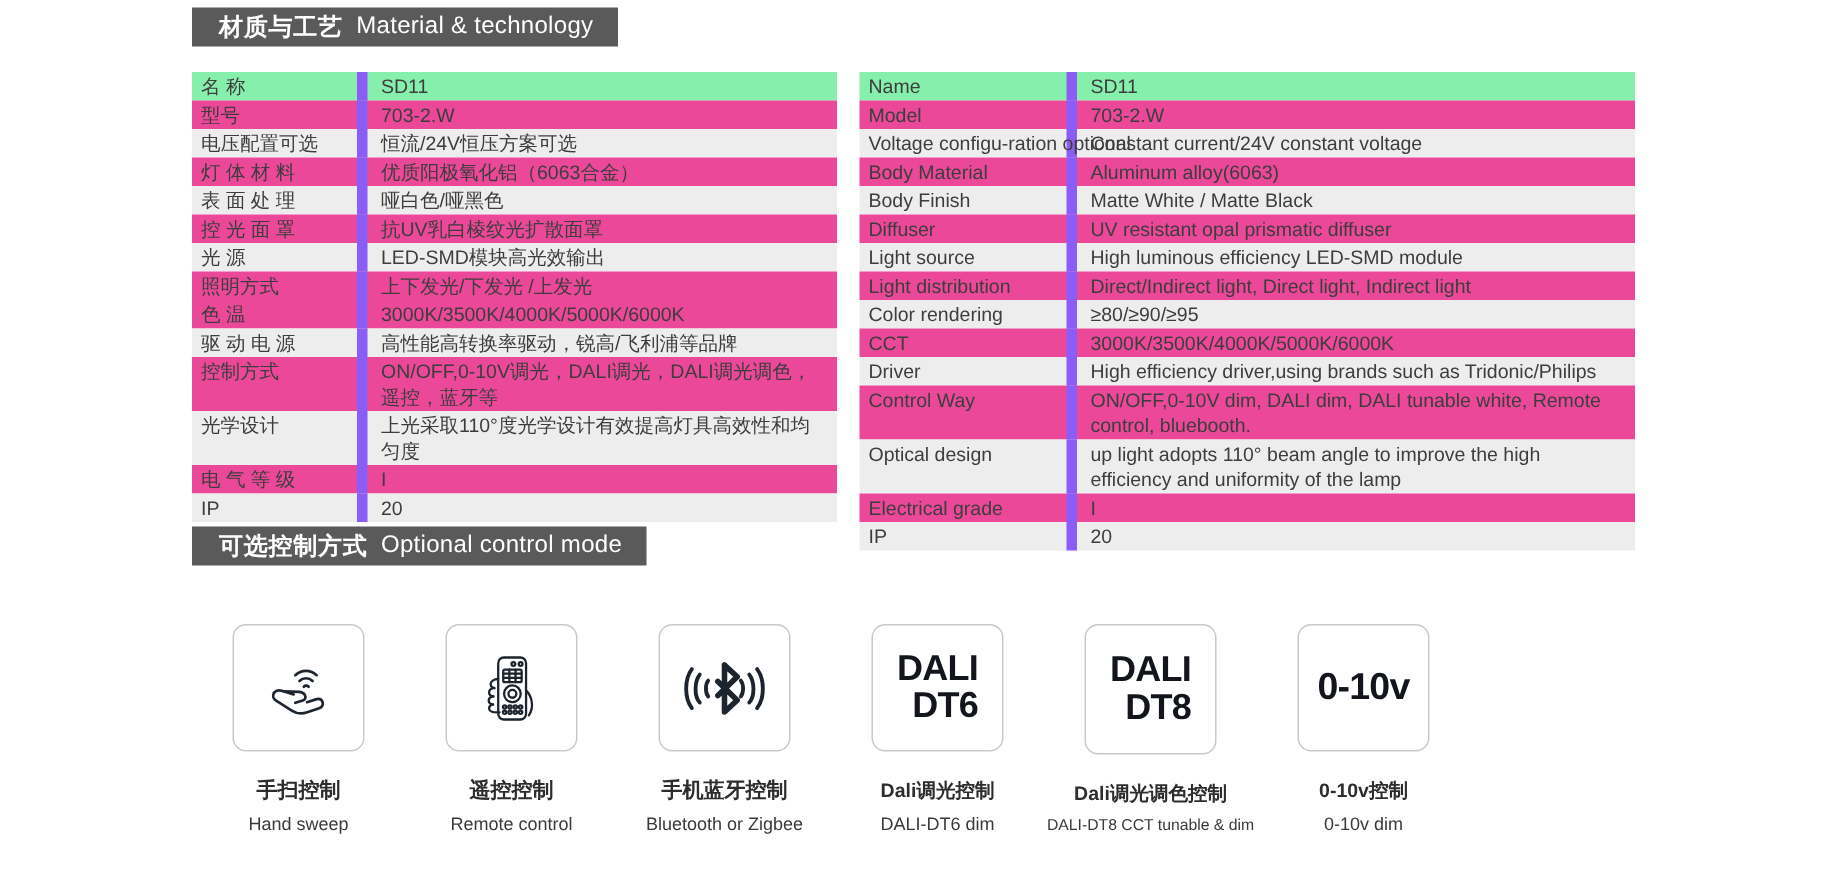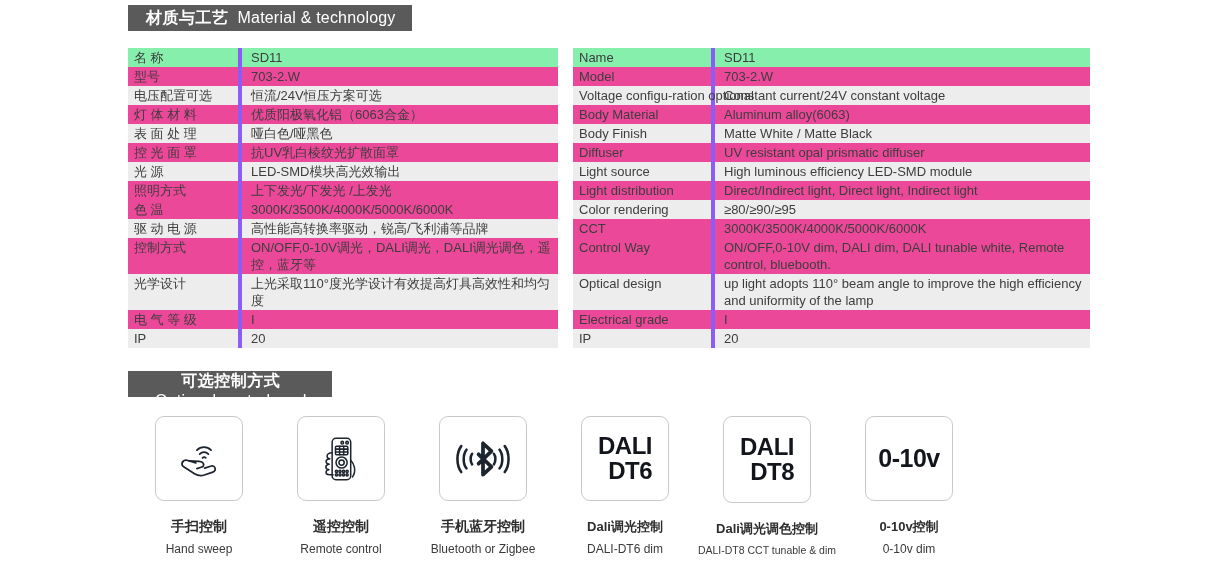--- a/index.html
+++ b/index.html
@@ -29,21 +29,21 @@
     font-weight:bold;
     letter-spacing:.5px;
   }
   .banner .en{
     font-size:16px;
     font-weight:normal;
     margin-left:9px;
     letter-spacing:.2px;
   }
   #banner-material{left:128px;top:5px;justify-content:space-between;}
-  #banner-control{left:128px;top:371px;flex-direction:column;}
+  #banner-control{left:128px;top:351px;}
 
   
   .spec-table{
     position:absolute;
     border-collapse:collapse;
     table-layout:fixed;
   }
   #table-cn{left:128px;top:48px;width:430px;}
   #table-en{left:573px;top:48px;width:517px;}
 
@@ -57,21 +57,21 @@
     font-size:13px;
     line-height:17px;
     color:#3d3d3d;
   }
   .spec-table td.k{
     padding:1px 0 1px 6px;
     white-space:nowrap;
   }
   .spec-table td.v{
     padding:1px 6px 1px 9px;
-    border-left:4px solid #8b5cf6;
+    border-left:7px solid #8b5cf6;
   }
   #table-cn td.k{width:104px;}
   #table-en td.k{width:132px;}
 
   .k-cn{
     letter-spacing:0;
   }
 
   
   #control-modes{
@@ -228,20 +228,24 @@
         <td class="k"><span class="k-en">Light distribution</span></td>
         <td class="v"><span>Direct/Indirect light, Direct light, Indirect light</span></td>
       </tr>
       <tr class="band">
         <td class="k"><span class="k-en">Color rendering</span></td>
         <td class="v"><span>≥80/≥90/≥95</span></td>
       </tr>
       <tr>
         <td class="k"><span class="k-en">CCT</span></td>
         <td class="v"><span>3000K/3500K/4000K/5000K/6000K</span></td>
+      </tr>
+      <tr class="band">
+        <td class="k"><span class="k-en">Driver</span></td>
+        <td class="v"><span>High efficiency driver,using brands such as Tridonic/Philips</span></td>
       </tr>
       <tr>
         <td class="k"><span class="k-en">Control Way</span></td>
         <td class="v"><span>ON/OFF,0-10V dim, DALI dim, DALI tunable white, Remote control, bluebooth.</span></td>
       </tr>
       <tr class="band">
         <td class="k"><span class="k-en">Optical design</span></td>
         <td class="v"><span>up light adopts 110° beam angle to improve the high efficiency and uniformity of the lamp</span></td>
       </tr>
       <tr>

